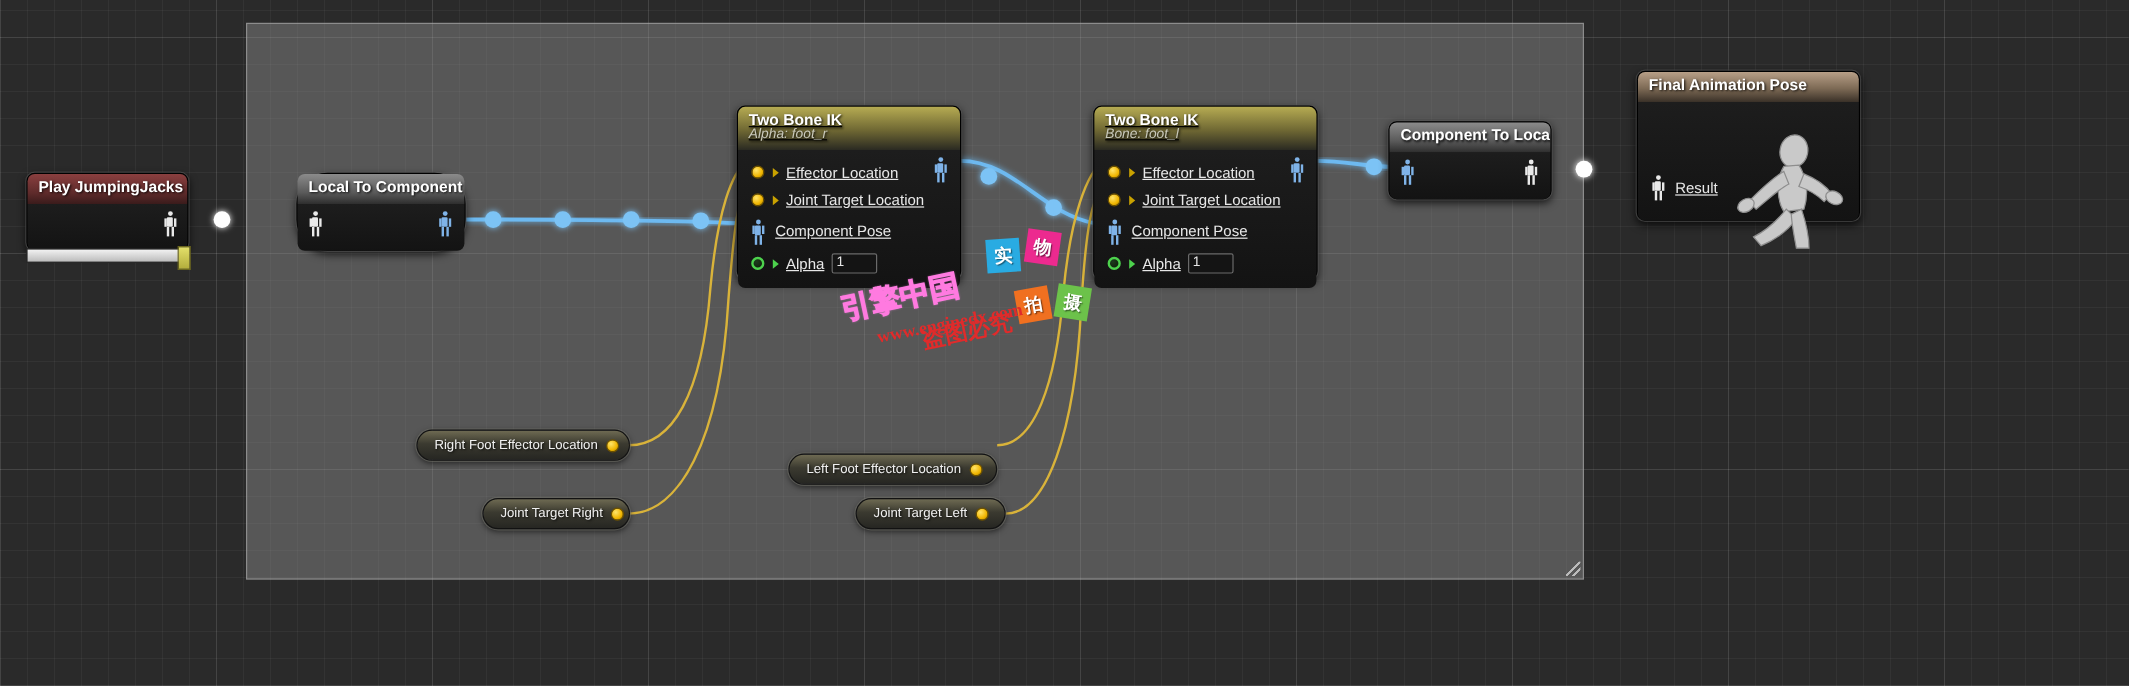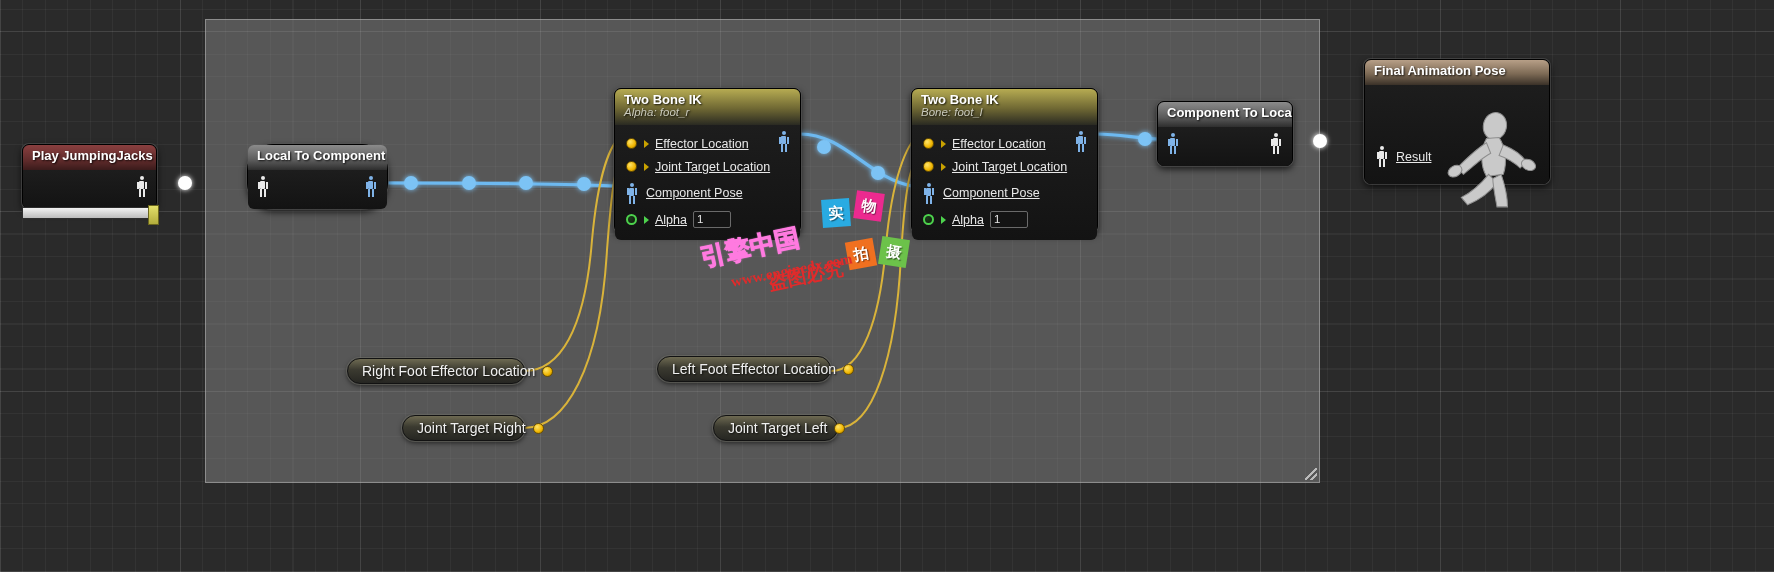--- a/index.html
+++ b/index.html
@@ -30,21 +30,21 @@
   
   .node{position:absolute;border-radius:7px;box-sizing:border-box;
     background:#101010;border:1px solid #000;
     box-shadow:0 0 0 1px rgba(90,90,90,.55), 0 3px 7px rgba(0,0,0,.75);}
   .node .hdr{position:relative;height:25px;border-radius:6px 6px 0 0;box-sizing:border-box;
     padding:3px 8px 0 9px;overflow:hidden;}
   .node .hdr .t{font-size:13px;font-weight:bold;color:#ffffff;text-shadow:1px 1px 2px rgba(0,0,0,.85);
     white-space:nowrap;}
   .node .hdr .sub{font-size:11.5px;font-style:italic;color:#c9c9bb;text-shadow:1px 1px 2px rgba(0,0,0,.85);
     margin-top:-1px;white-space:nowrap;}
-  .node.tall .hdr{height:36px;}
+  .node.tall .hdr{height:36px;text-decoration:underline;}
   .node .body{position:relative;background:linear-gradient(180deg,#1d1d1d 0%,#131313 100%);
     border-radius:0 0 6px 6px;}
 
   .hdr-red{background:linear-gradient(180deg,#8a3f3f 0%,#5d2a2a 65%,#3a1b1b 100%);}
   .hdr-grey{background:linear-gradient(180deg,#8b8b8b 0%,#5a5a5a 62%,#2e2e2e 100%);}
   .hdr-olive{background:linear-gradient(180deg,#b6ab52 0%,#6e6733 55%,#2a2a22 100%);}
   .hdr-tan{background:linear-gradient(180deg,#b79f87 0%,#7d6a55 55%,#3a3128 100%);}
 
   
   .row{position:relative;height:23px;display:flex;align-items:center;}
@@ -70,21 +70,21 @@
   .man.white i{background:#e9e9e9;}
 
   .alphabox{width:30px;height:15px;background:#141414;border:1px solid #6a6a6a;border-radius:2px;
     color:#e5e5e5;font-size:11.5px;line-height:15px;padding:0 3px;box-sizing:content-box;}
 
   
   .getter{position:absolute;height:26px;border-radius:13px;box-sizing:border-box;
     background:linear-gradient(180deg,#6e6a52 0%,#3b3a30 45%,#262622 100%);
     border:1px solid #121212;box-shadow:0 0 0 1px rgba(120,120,110,.5),0 2px 5px rgba(0,0,0,.6);
     display:flex;align-items:center;padding:0 9px 0 14px;gap:7px;}
-  .getter .gl{font-size:14px;color:#f0f0f0;text-shadow:1px 1px 2px rgba(0,0,0,.8);white-space:nowrap;}
+  .getter .gl{font-size:11px;color:#f0f0f0;text-shadow:1px 1px 2px rgba(0,0,0,.8);white-space:nowrap;}
 
   
   .progwrap{position:absolute;left:22px;top:207px;width:134px;height:12px;
     background:#1a1a1a;border:1px solid #2d2d2d;box-sizing:border-box;}
   .progwrap .fill{height:100%;background:linear-gradient(180deg,#f2f2f2,#bcbcbc);}
   .progwrap .knob{position:absolute;right:-4px;top:-3px;width:9px;height:18px;
     background:linear-gradient(180deg,#e3e06a,#b3ad3c);border:1px solid #6b661e;}
 
   
   .preview{position:absolute;right:10px;top:20px;width:105px;height:105px;}
@@ -350,21 +350,21 @@
         </g>
       </svg>
     </div>
   </div>
 
   <div class="getter" style="left:347px;top:358px;width:178px;">
     <span class="gl">Right Foot Effector Location</span>
     <span class="pin-circle pin-yellow"></span>
   </div>
 
-  <div class="getter" style="left:657px;top:356px;width:174px;">
+  <div class="getter" style="left:657px;top:378px;width:174px;">
     <span class="gl">Left Foot Effector Location</span>
     <span class="pin-circle pin-yellow"></span>
   </div>
 
   <div class="getter" style="left:402px;top:415px;width:123px;">
     <span class="gl">Joint Target Right</span>
     <span class="pin-circle pin-yellow"></span>
   </div>
 
   <div class="getter" style="left:713px;top:415px;width:125px;">

